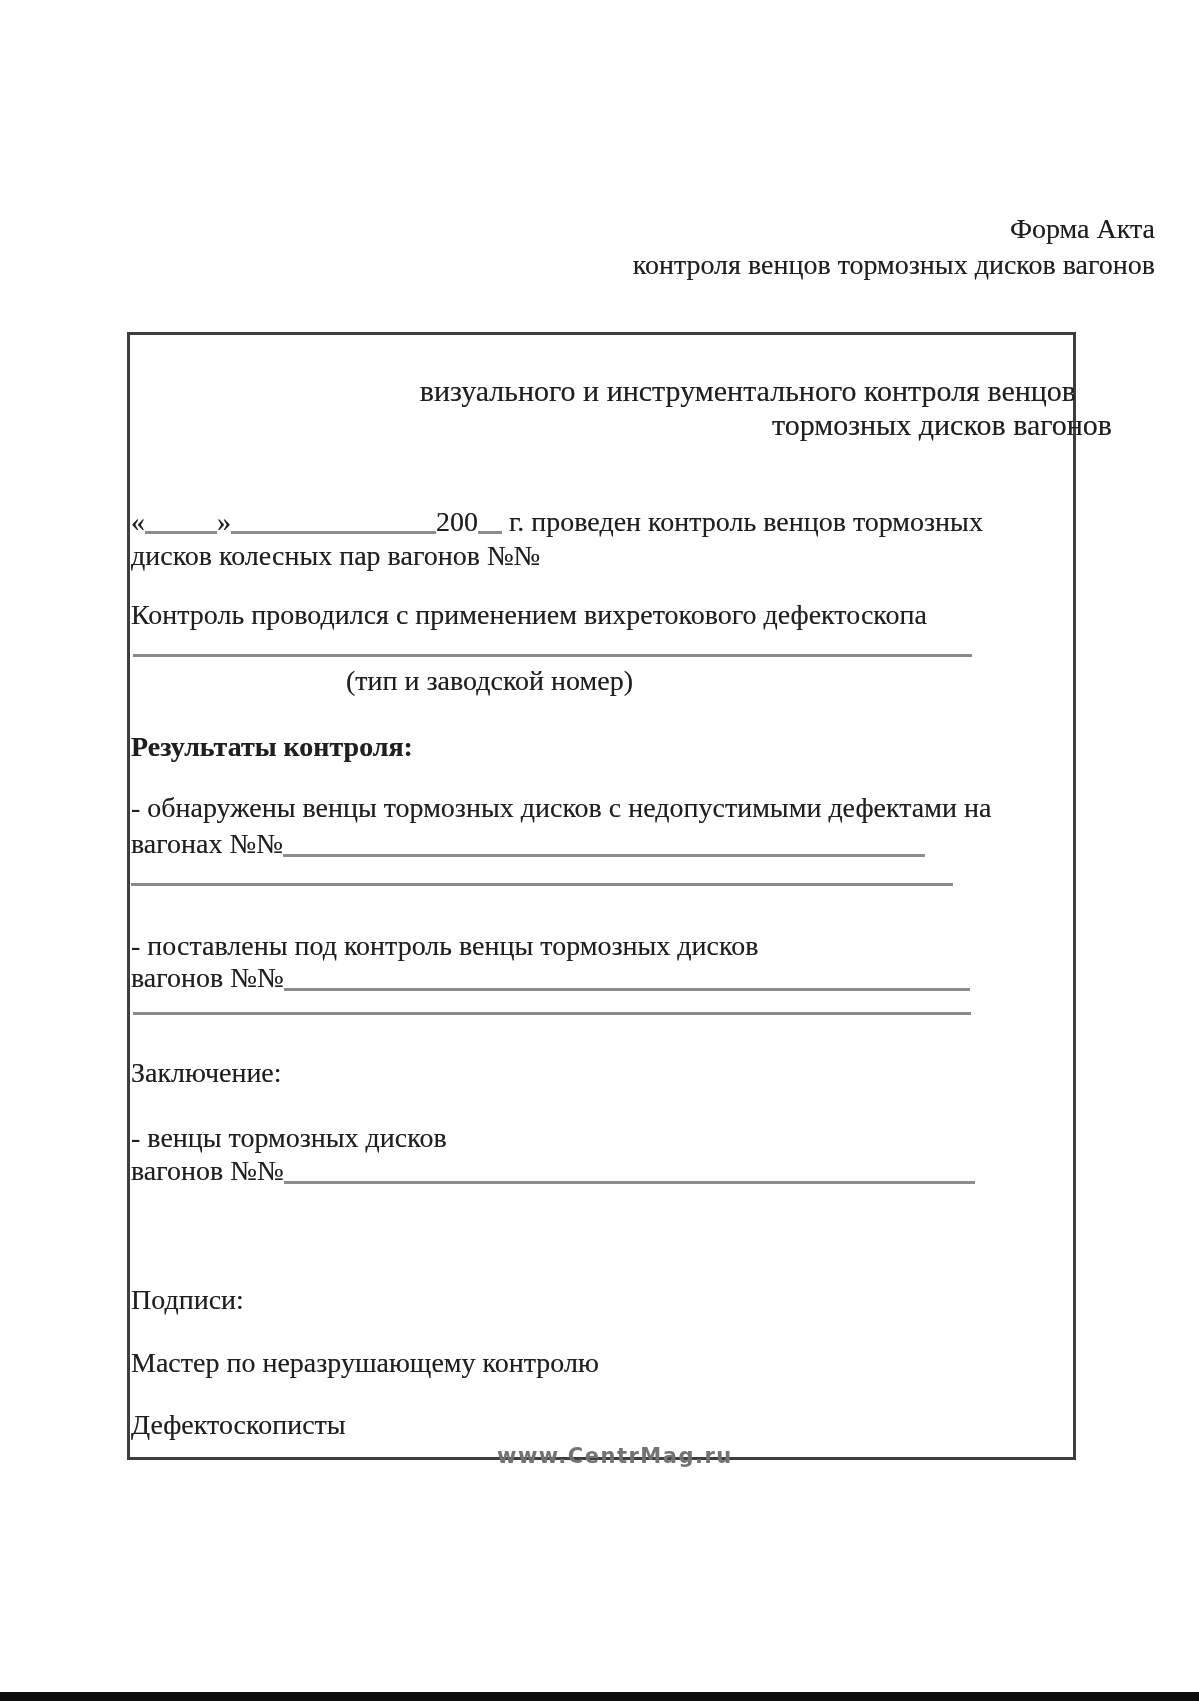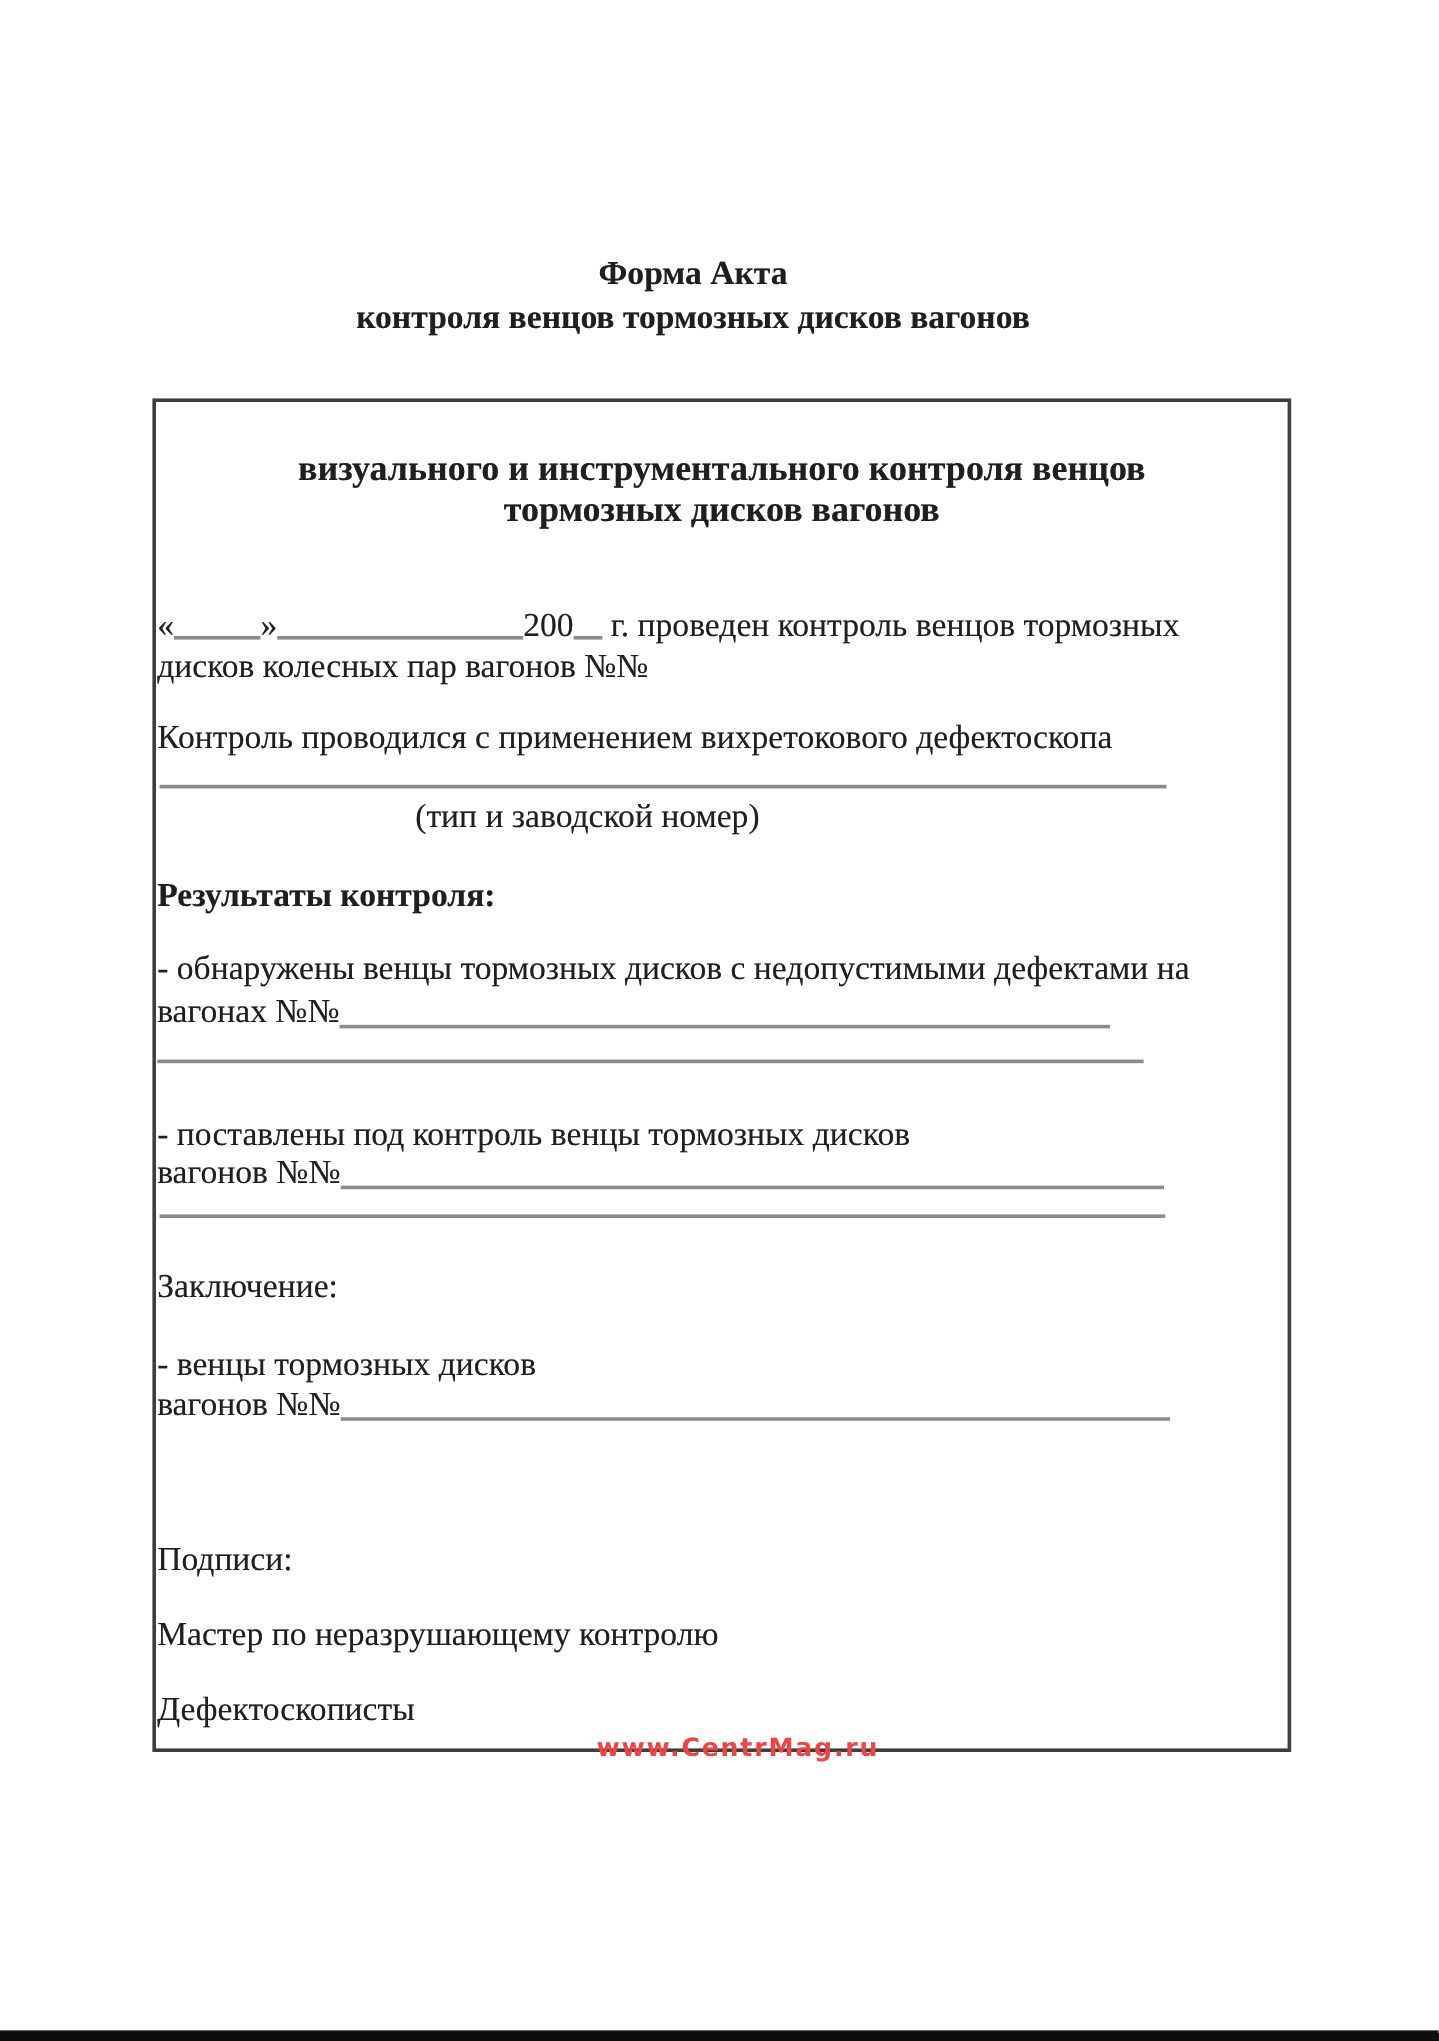--- a/index.html
+++ b/index.html
@@ -14,21 +14,21 @@
   .ln{
     position:absolute;
     left:131px;
     font-size:28px;
     line-height:34px;
     white-space:nowrap;
     text-shadow:0 0 0.5px rgba(40,40,40,0.55);
   }
   .center-page{left:0;width:1155px;text-align:center;}
   .center-box{left:127px;width:949px;text-align:center;}
-  .bold{font-weight:bold;}
+  .bold{font-weight:normal;text-align:right;}
   .boxhead{font-size:30px;}
   .formbox{
     position:absolute;
     left:127px;top:332px;
     width:949px;height:1128px;
     border:3px solid #3e3e3e;
     box-sizing:border-box;
     background:transparent;
   }
   .blank{
@@ -79,21 +79,21 @@
 <body>
 
 <div class="page">
 
   <div class="ln center-page bold" style="top:212px;">Форма Акта</div>
   <div class="ln center-page bold" style="top:248px;">контроля венцов тормозных дисков вагонов</div>
 
   <div class="formbox"></div>
 
   <div class="ln center-box bold boxhead" style="top:374px;">визуального и инструментального контроля венцов</div>
-  <div class="ln center-box bold boxhead" style="top:408px;">тормозных дисков вагонов</div>
+  <div class="ln center-box bold boxhead" style="top:408px;padding-left:36px;">тормозных дисков вагонов</div>
 
   <div class="ln" style="top:505px;">
     <span>«</span><span class="blank" style="width:72px;"></span><span>»</span><span class="blank" style="width:205px;"></span><span>200</span><span class="blank" style="width:24px;"></span><span> г. проведен контроль венцов тормозных</span>
   </div>
   <div class="ln" style="top:539px;">дисков колесных пар вагонов №№</div>
 
   <div class="ln" style="top:598px;">Контроль проводился с применением вихретокового дефектоскопа</div>
   <div class="rule" style="left:133px;top:654px;width:839px;"></div>
   <div class="ln" style="top:664px;left:346px;">(тип и заводской номер)</div>
 
@@ -117,17 +117,17 @@
   <div class="ln" style="top:1121px;">- венцы тормозных дисков</div>
   <div class="fillrow" style="top:1154px;width:844px;">
     <span>вагонов №№</span>
     <span class="fill"></span>
   </div>
 
   <div class="ln" style="top:1283px;">Подписи:</div>
   <div class="ln" style="top:1346px;">Мастер по неразрушающему контролю</div>
   <div class="ln" style="top:1408px;">Дефектоскописты</div>
 
-  <div class="watermark" style="color: #ef4444;">www.CentrMag.ru</div>
+  <div class="watermark" style="color: #737373;">www.CentrMag.ru</div>
 
   <div class="bottombar"></div>
 
 </div>
 
 </body></html>

